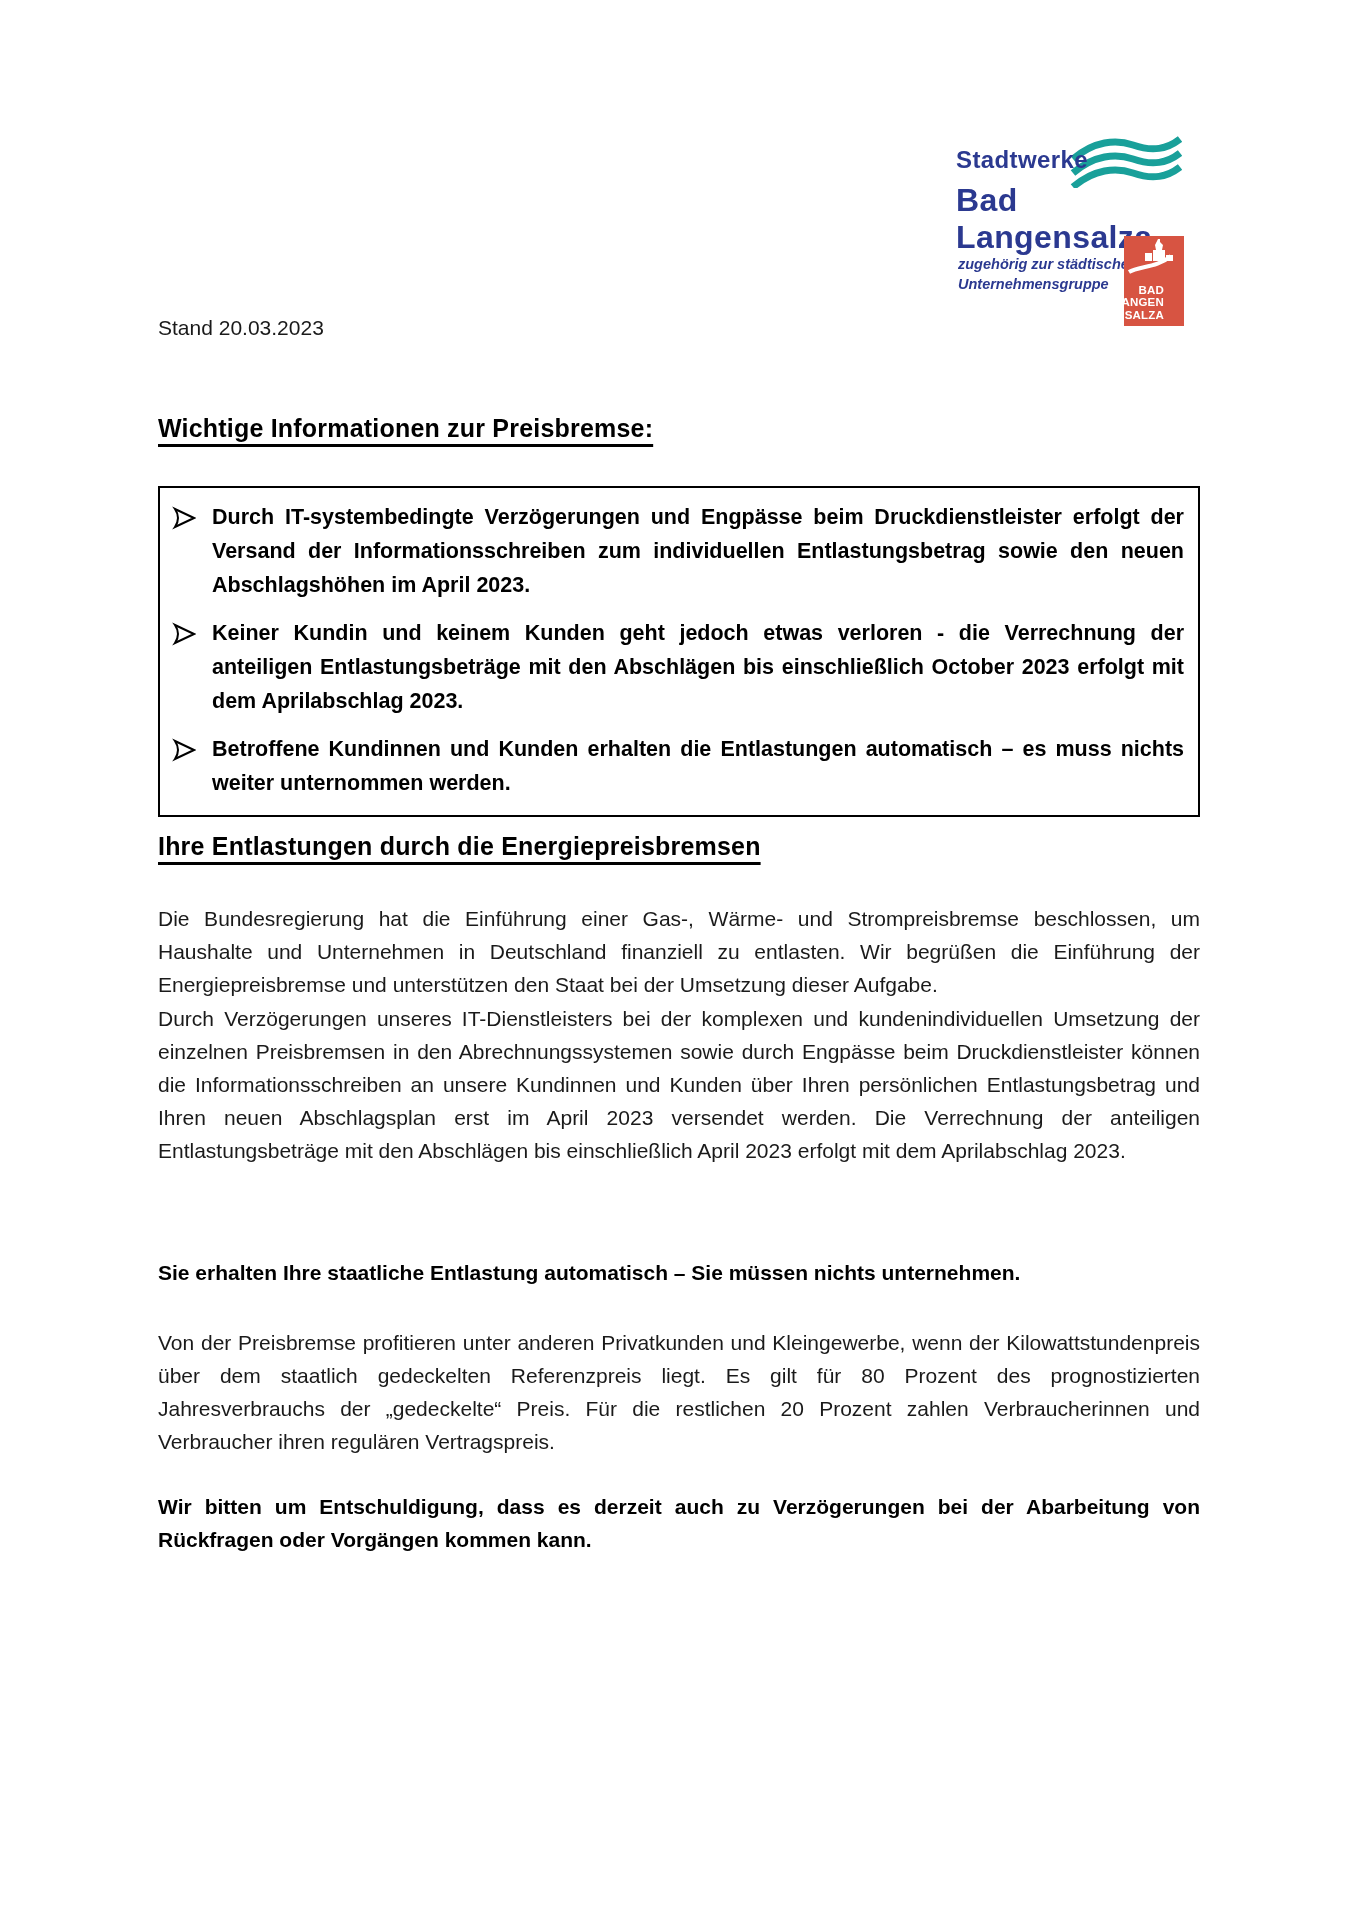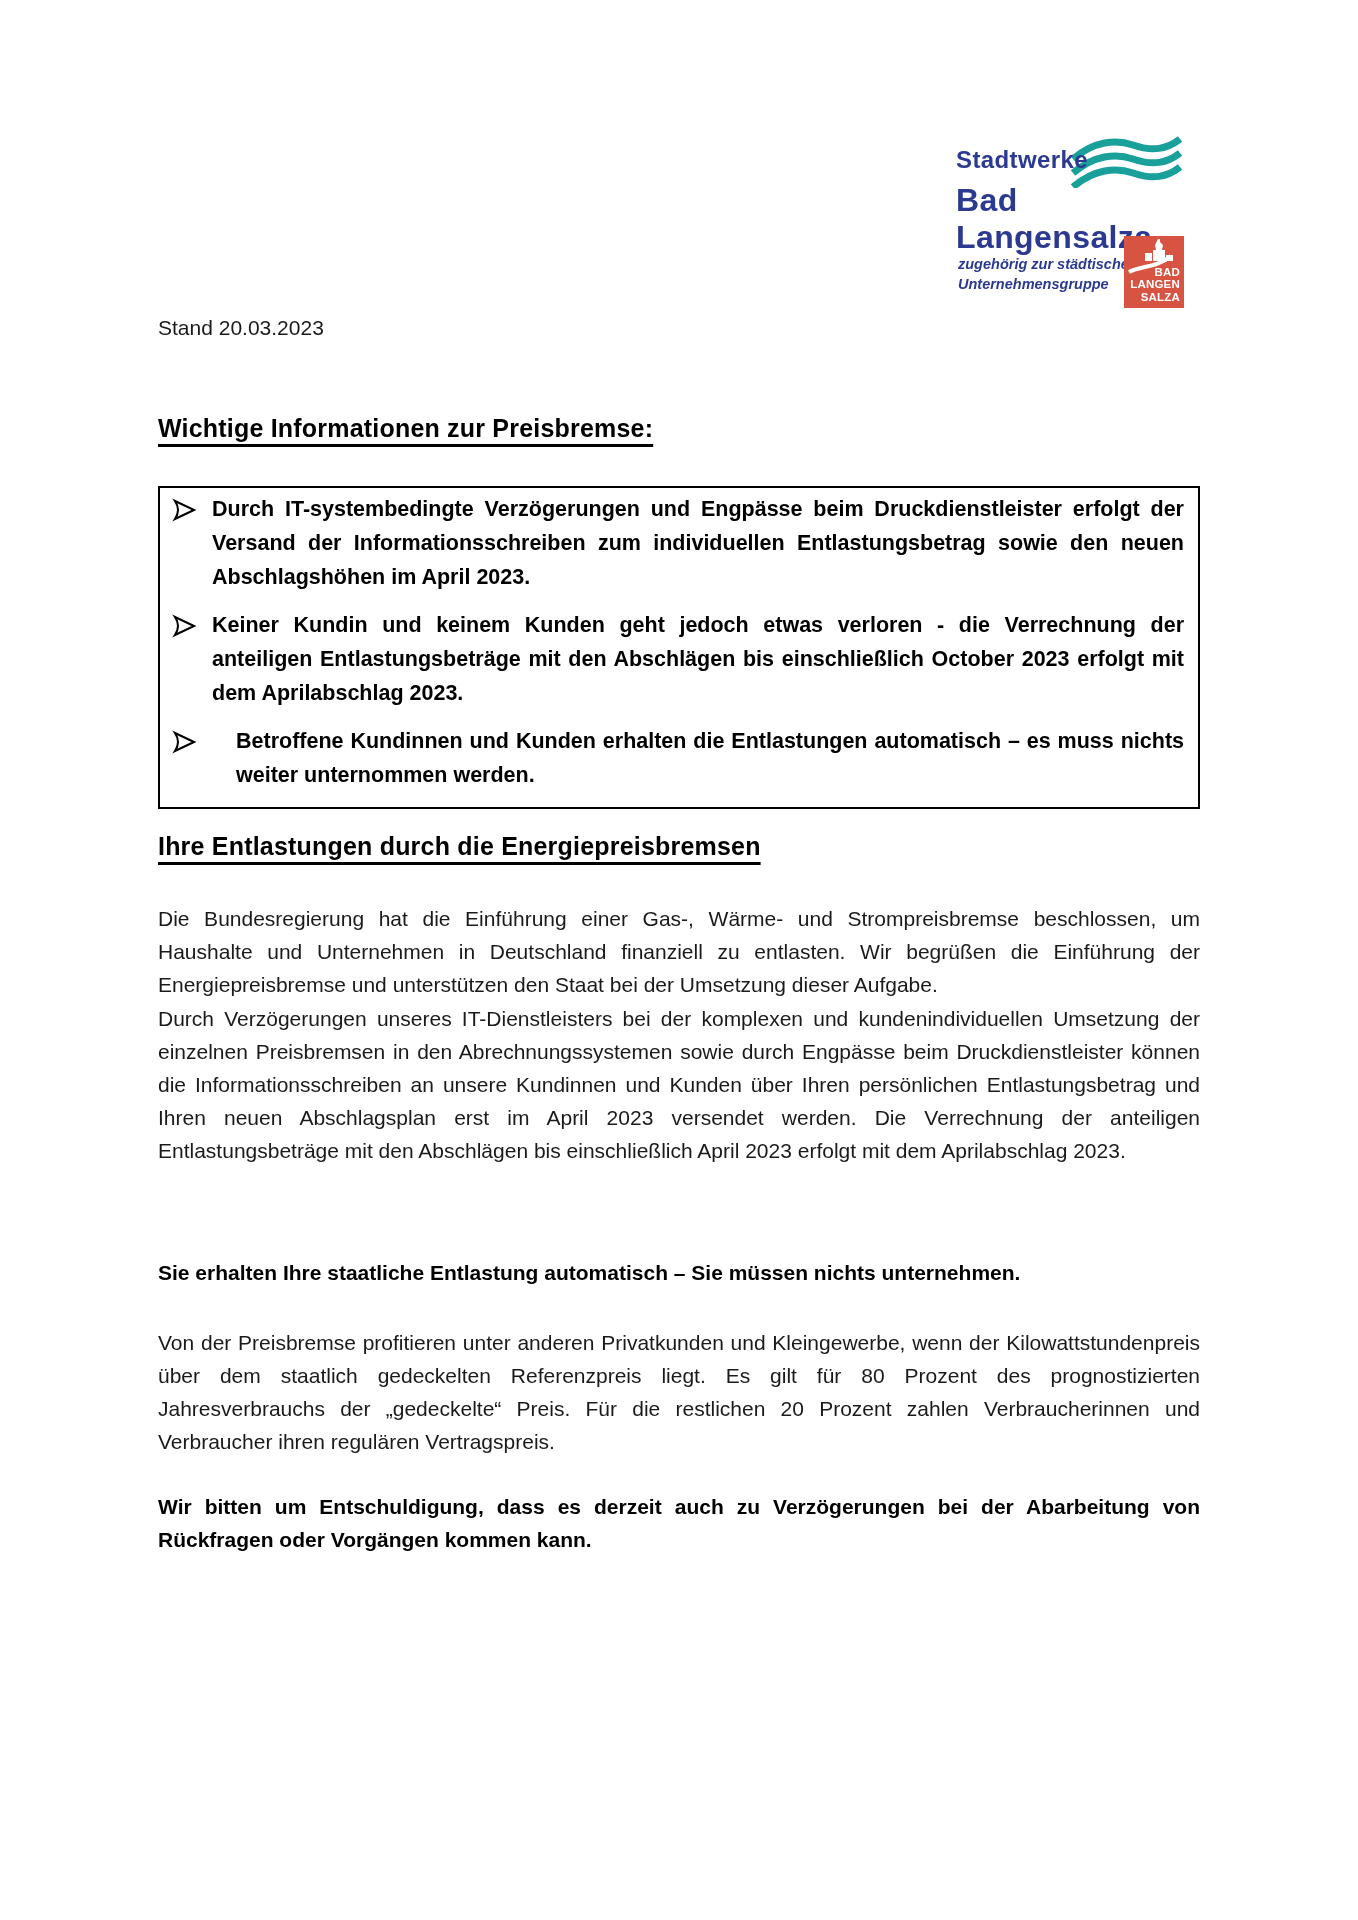--- a/index.html
+++ b/index.html
@@ -16,47 +16,47 @@
 
   
   .logo-block { position:absolute; left:956px; top:130px; width:232px; height:186px; }
   .brand-line1 { position:absolute; left:0; top:16px; font-size:24px; font-weight:600; letter-spacing:.4px; color:#2b3990; }
   .brand-line2 { position:absolute; left:0; top:52px; font-size:32px; font-weight:600; letter-spacing:.4px; color:#2b3990; }
   .waves { position:absolute; right:6px; top:-2px; }
   .tagline { position:absolute; left:2px; top:124px; font-size:14.5px; line-height:20px;
              font-style:italic; font-weight:bold; color:#2b3990; }
   .city-badge {
     position:absolute; right:4px; top:106px;
-    width:60px; height:72px; background:#d75442;
+    width:60px; height:90px; background:#d75442;
     display:flex; flex-direction:column; align-items:flex-end; justify-content:flex-end;
-    padding:3px 4px 5px 3px;
+    padding:3px 20px 5px 3px;
   }
   .badge-church { position:absolute; left:3px; top:2px; }
   .badge-text { position:relative; text-align:right; color:#ffffff; font-weight:bold;
                 font-size:11.5px; line-height:12.5px; letter-spacing:.2px; }
 
   
   .date-line { position:absolute; left:158px; top:316px; font-size:21px; color:#1a1a1a; }
 
   .doc-heading {
     position:absolute; left:158px;
     font-size:25px; font-weight:bold; color:#000;
     text-decoration:underline; text-decoration-thickness:2.5px; text-underline-offset:7px;
     letter-spacing:.2px;
   }
   .h1 { top:414px; }
   .h2 { top:832px; }
 
   .info-box {
     position:absolute; left:158px; top:486px; width:1042px;
     border:2.5px solid #000;
-    padding:4px 14px 15px 12px;
+    padding:12px 14px 15px 12px;
   }
   .bullet-row { display:flex; margin-bottom:14px; }
-  .bullet-row:last-child { margin-bottom:0;gap:24px; }
+  .bullet-row:last-child { margin-bottom:0; }
   .bullet-marker { flex:0 0 40px; padding-top:6px; }
   .bullet-text {
     flex:1; font-size:21.5px; font-weight:bold; line-height:34px; color:#000;
     text-align:justify; text-align-last:left; hyphens:none;
   }
 
   .para {
     position:absolute; left:158px; width:1042px;
     font-size:21px; line-height:33px; color:#1a1a1a;
     text-align:justify; text-align-last:left; hyphens:none;

